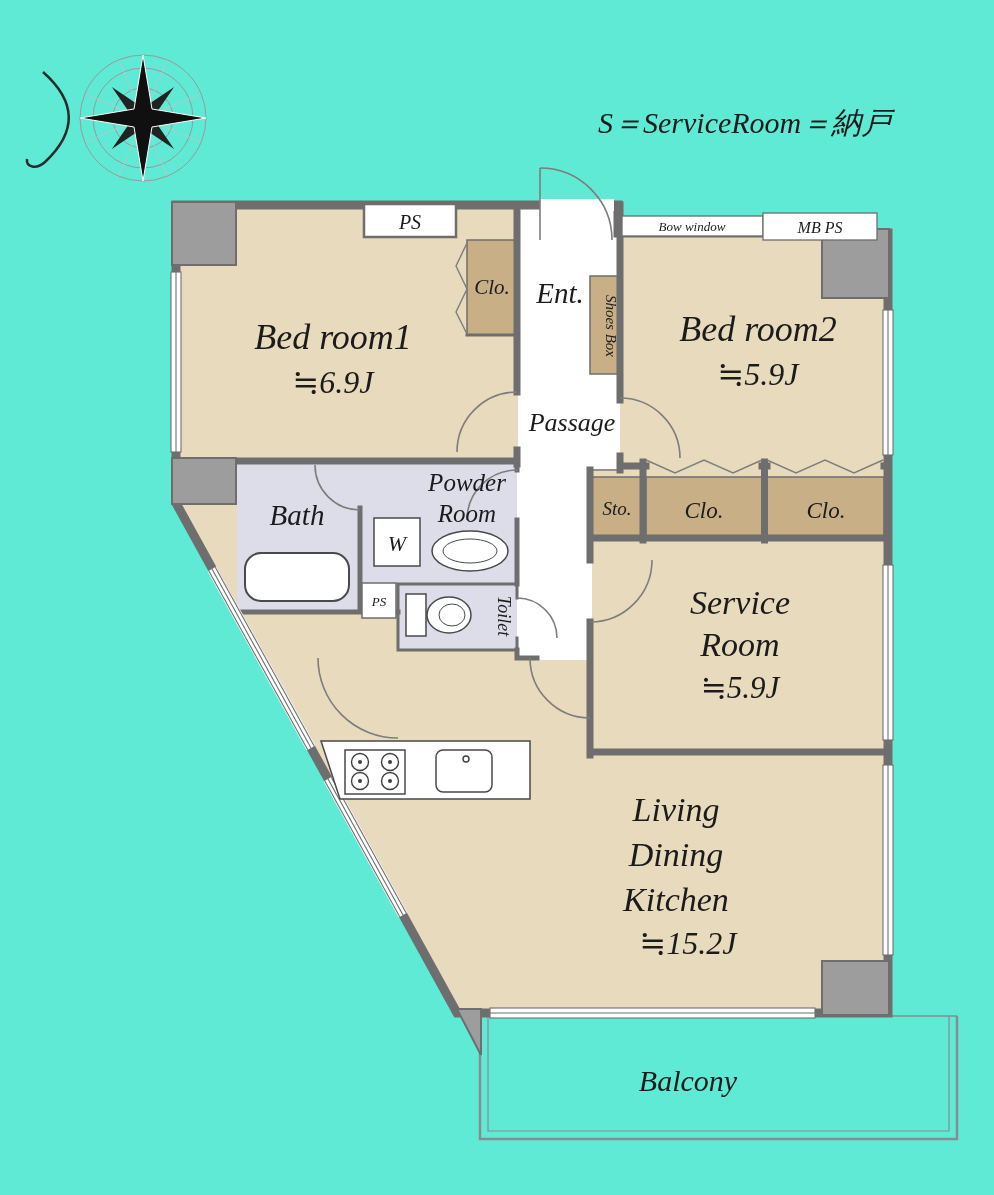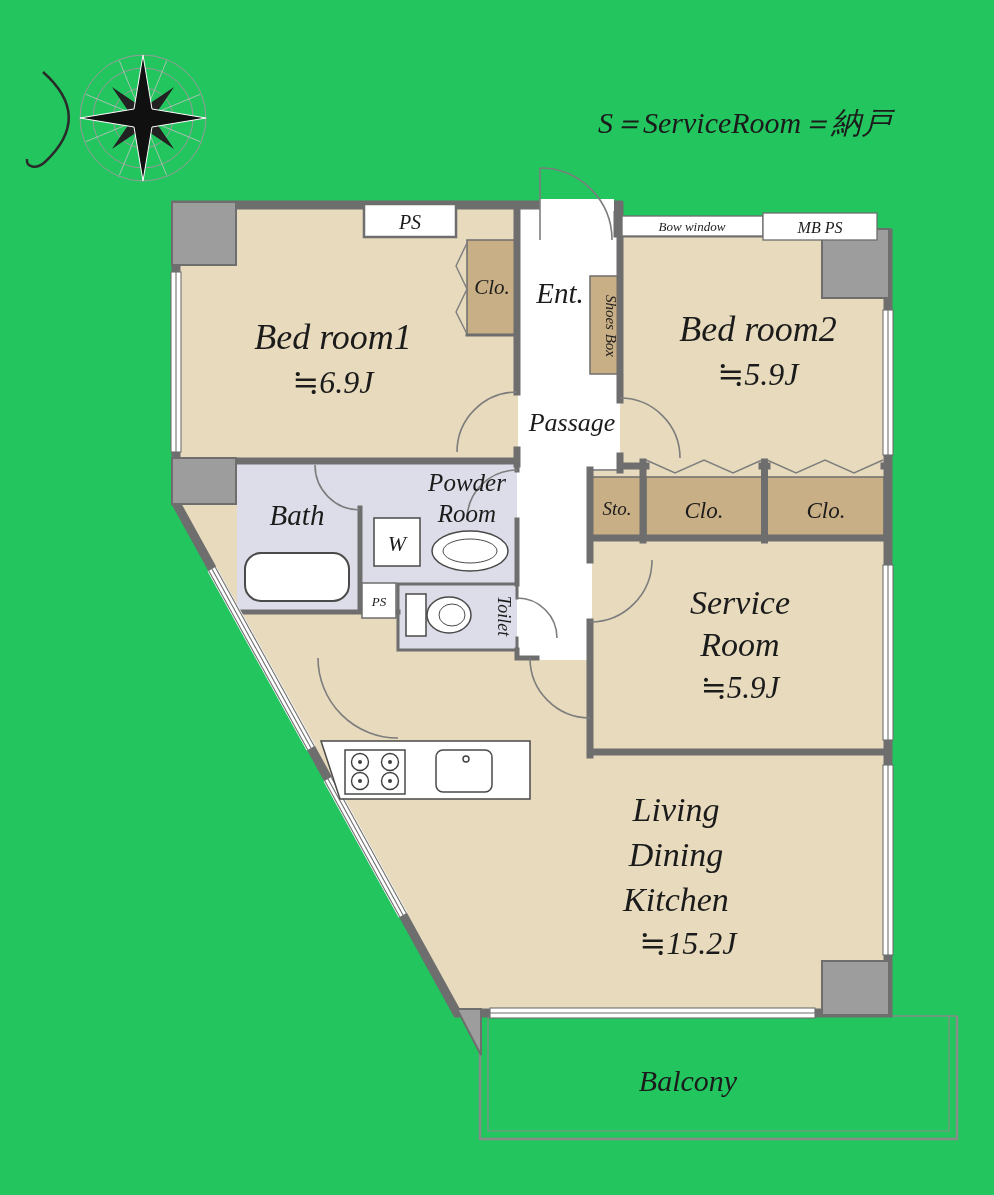--- a/index.html
+++ b/index.html
@@ -1,16 +1,16 @@
 <!DOCTYPE html>
 <html><head>
 <meta charset="utf-8">
 <style>
   html,body{margin:0;padding:0;background:#ffffff;}
-  .page{position:relative;width:994px;height:1195px;background:#22c55e;overflow:hidden;}
+  .page{position:relative;width:994px;height:1195px;background:#5eead4;overflow:hidden;}
   svg{display:block;}
   .lbl{font-family:"Liberation Serif","DejaVu Serif",serif;font-style:italic;fill:#1b1b1b;}
   .winrect{fill:#ffffff;stroke:#6f6f6f;stroke-width:1.1;}
   .winline{stroke:#6f6f6f;stroke-width:1.1;}
   .wincover{stroke:#ffffff;stroke-width:10;fill:none;}
   .cl{stroke:#6f6f6f;stroke-width:1.5;}
   .fix{fill:#ffffff;stroke:#4a4a4a;stroke-width:2;}
   .fix1{fill:#ffffff;stroke:#4a4a4a;stroke-width:1.5;}
   .arc{fill:none;stroke:#7d7d7d;stroke-width:1.6;}
   .zz{fill:none;stroke:#7d7d7d;stroke-width:1.4;}

